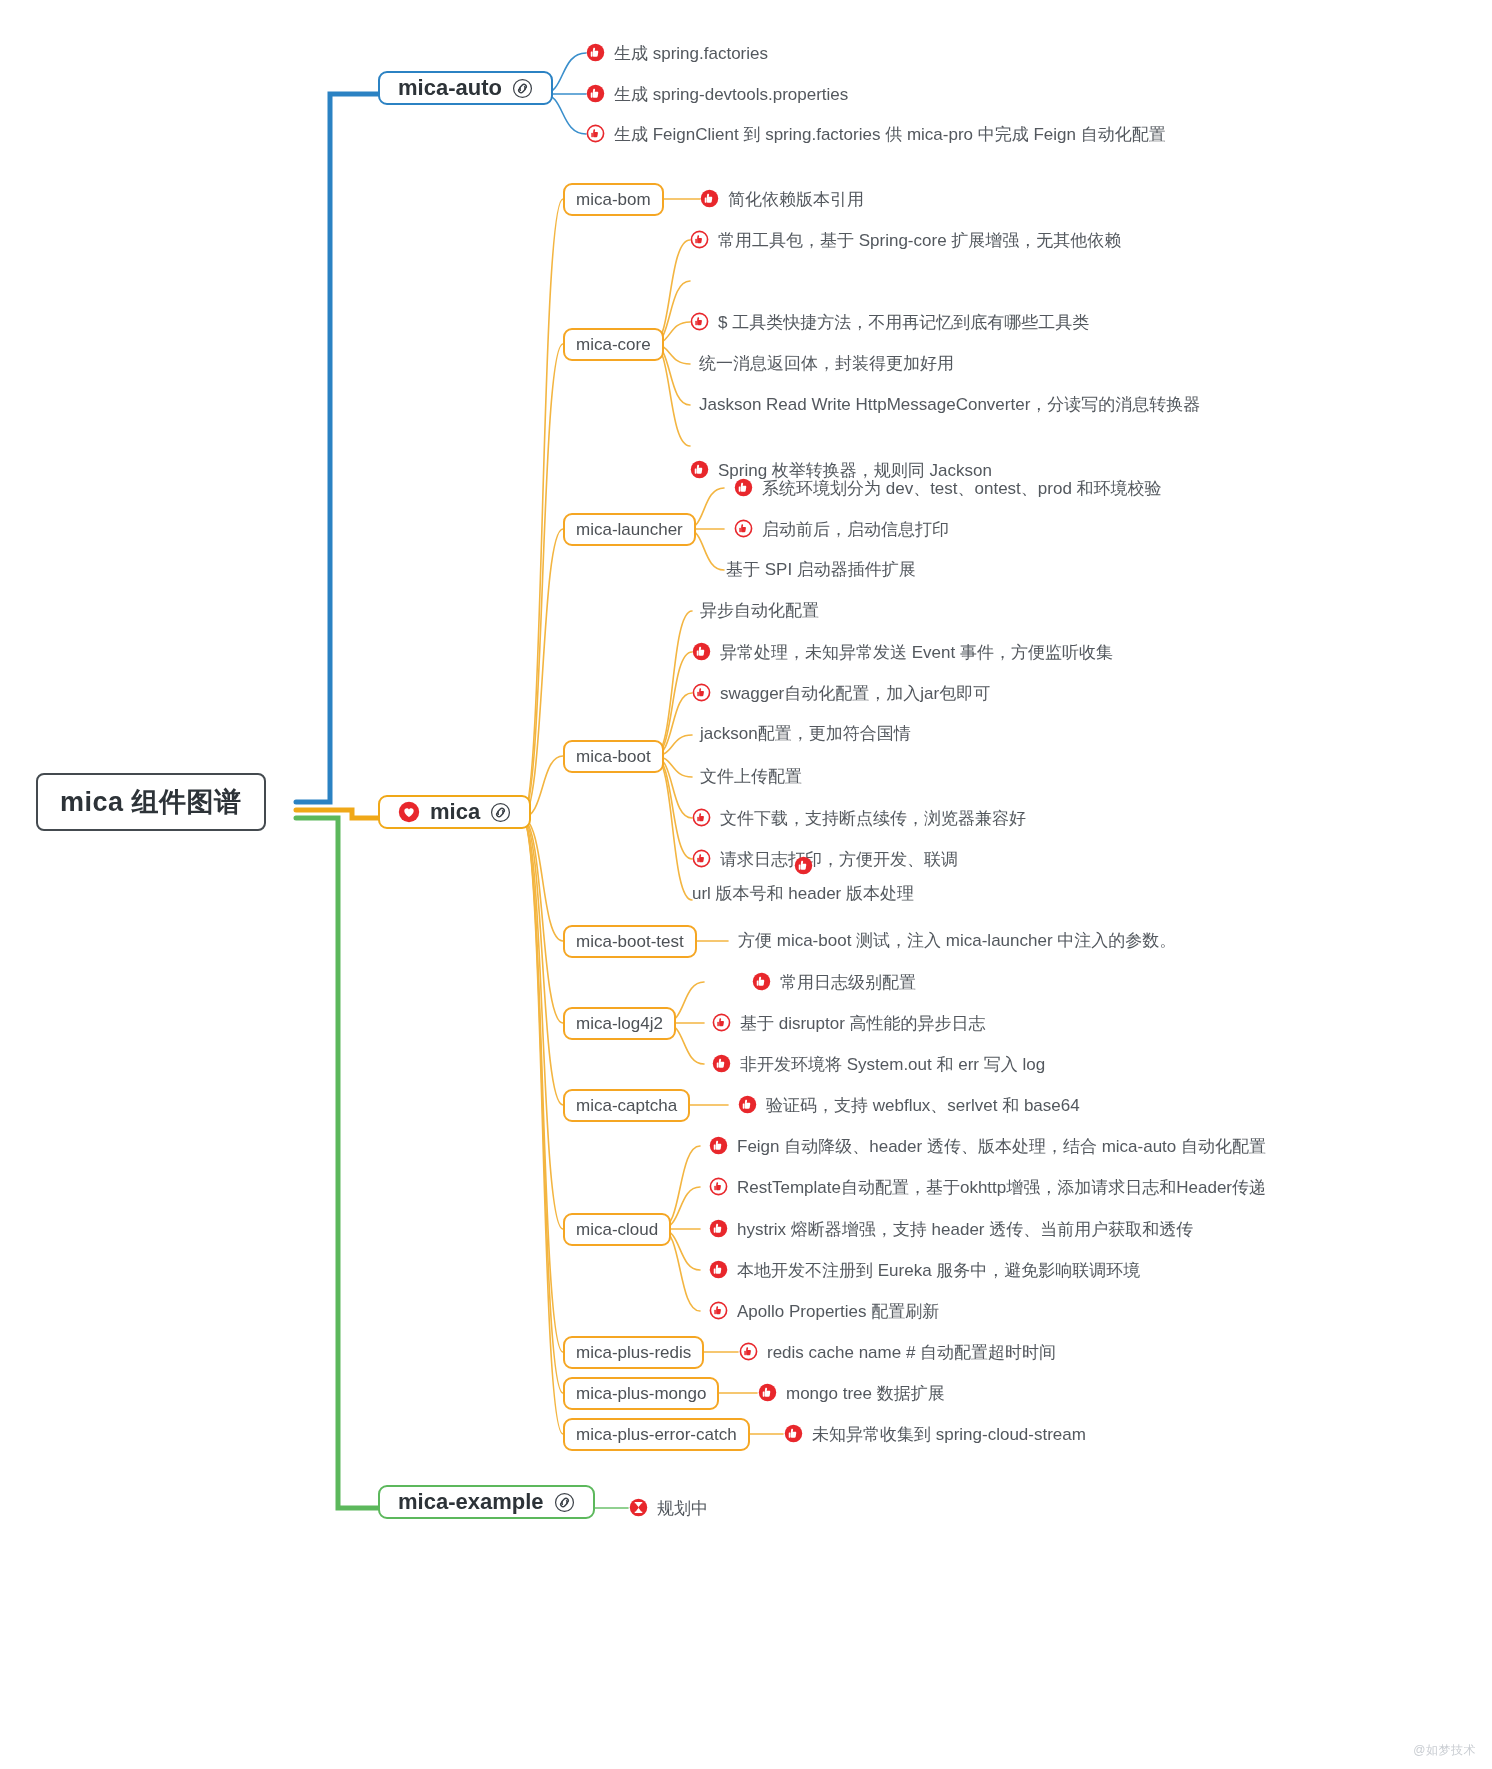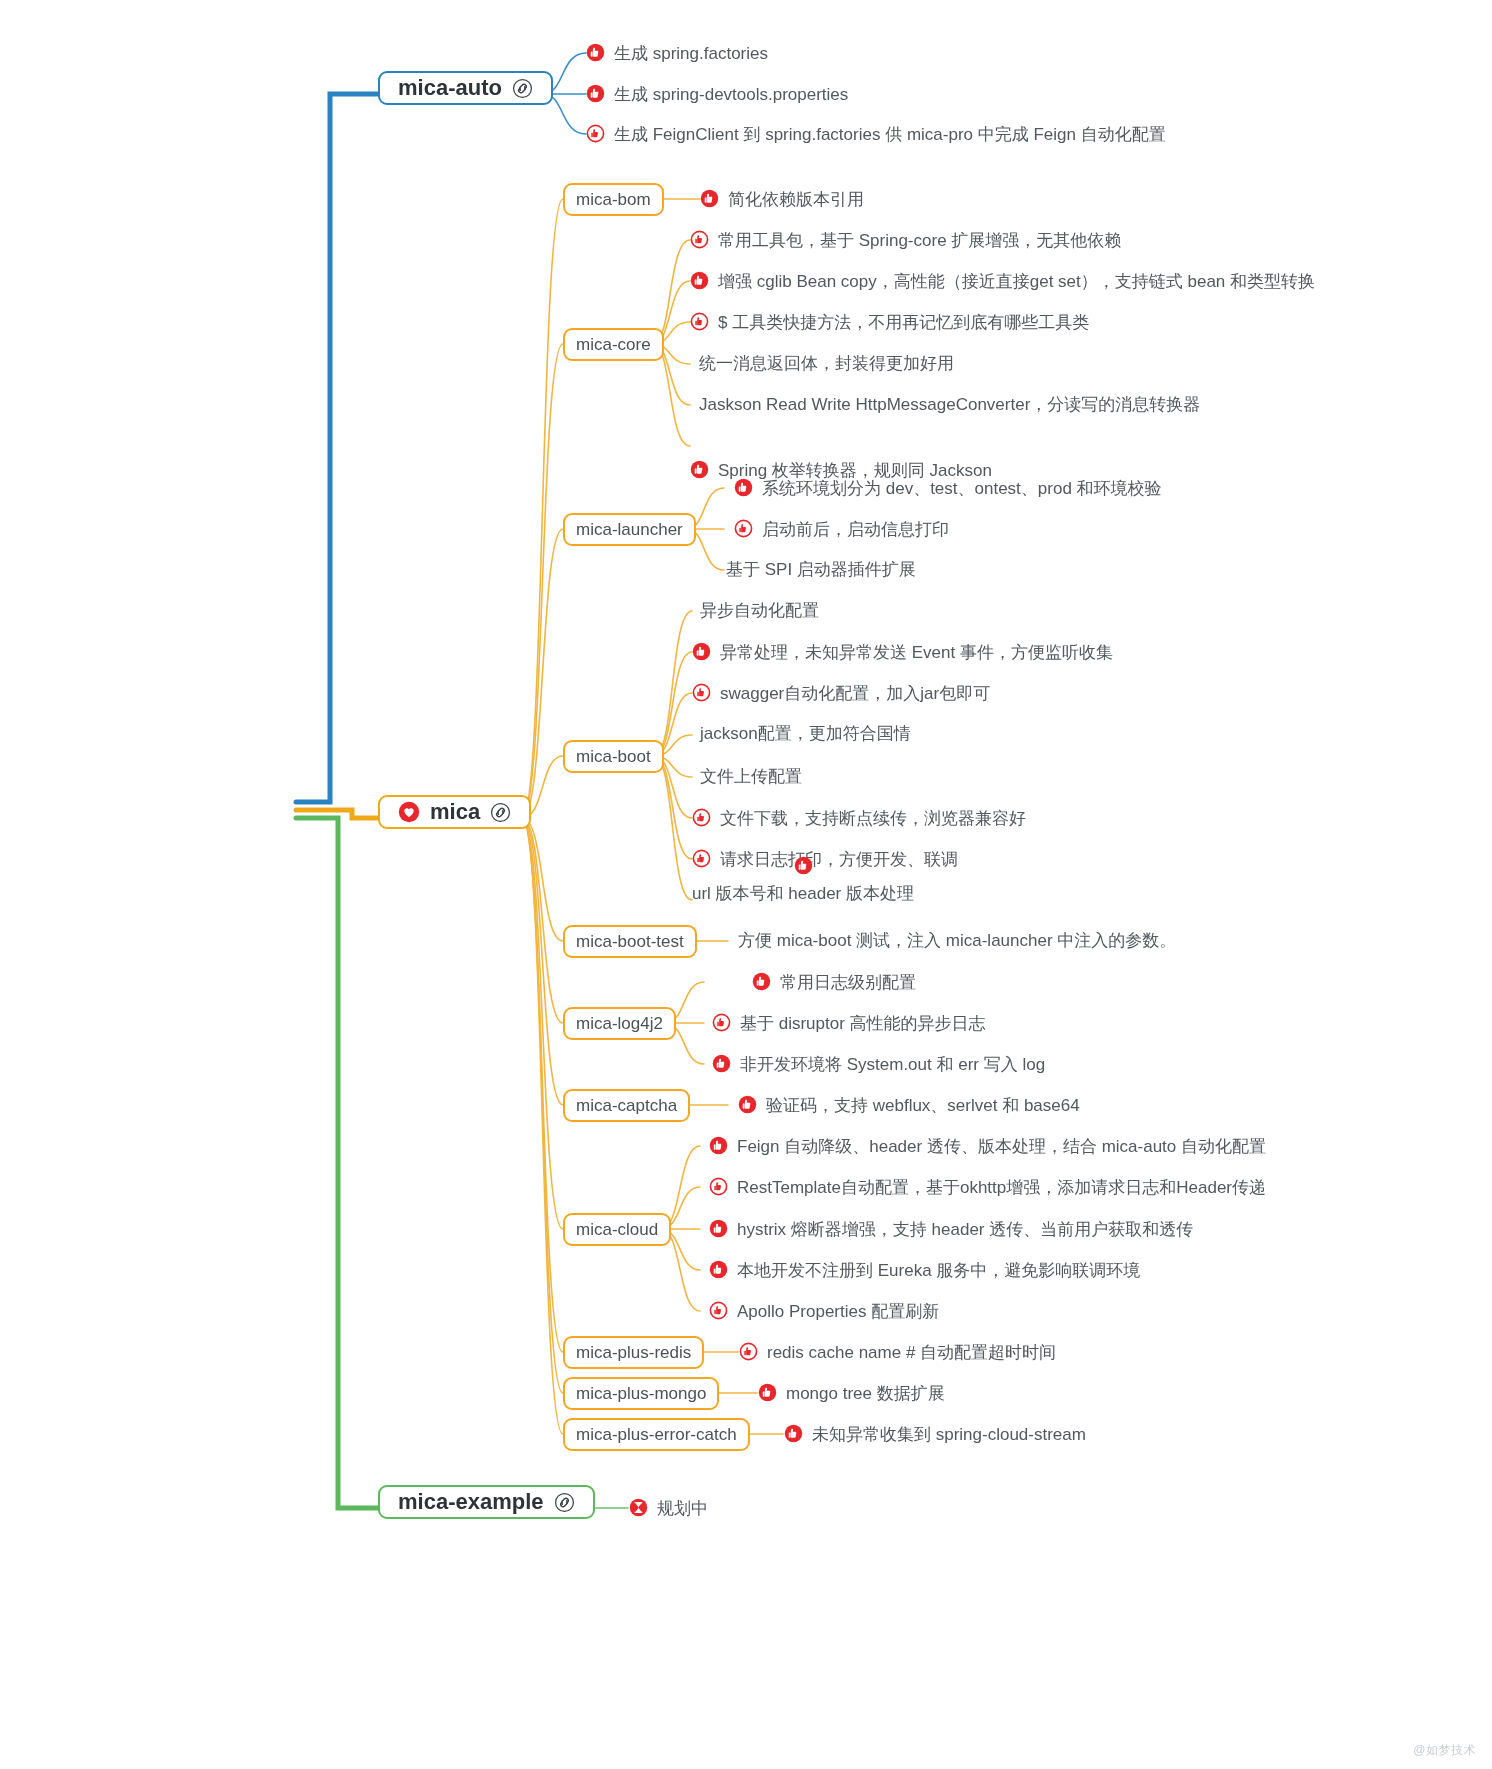--- a/index.html
+++ b/index.html
@@ -118,20 +118,23 @@
       <path d="M661 1229 C 682 1229, 678 1311, 700 1311" stroke="#f3b541" stroke-width="1.6"></path>
 
       <path d="M692 1352 L738 1352" stroke="#f3b541" stroke-width="1.6"></path>
       <path d="M707 1393 L757 1393" stroke="#f3b541" stroke-width="1.6"></path>
       <path d="M737 1434 L783 1434" stroke="#f3b541" stroke-width="1.6"></path>
 
       <path d="M585 1508 L628 1508" stroke="#6cc16c" stroke-width="1.6"></path>
     </g>
   </svg>
 
+  <div class="node root-node" style="left:36px;top:773px;">
+    <span>mica 组件图谱</span>
+  </div>
 
   <div class="node lvl1-node" style="left:378px;top:71px;">
     <span>mica-auto</span>
     <span class="linkico">
       <svg viewBox="0 0 24 24" fill="none" stroke="#3b4148" stroke-width="1.7" stroke-linecap="round">
         <circle cx="12" cy="12" r="10.2" stroke="#3b4148" stroke-width="1.4"></circle>
         <path d="M9.6 13.9 a2.6 2.6 0 0 1 0-3.7 l2.2-2.2 a2.6 2.6 0 0 1 3.7 3.7 l-1 1"></path>
         <path d="M14.4 10.1 a2.6 2.6 0 0 1 0 3.7 l-2.2 2.2 a2.6 2.6 0 0 1-3.7-3.7 l1-1"></path>
       </svg>
     </span>
@@ -205,30 +208,20 @@
   <div class="leaf" style="left:690px;top:230px;">
     <span class="ico">
       <svg viewBox="0 0 20 20">
           <circle cx="10" cy="10" r="8.5" fill="#fff" stroke="#e8272c" stroke-width="1.7"></circle>
           <path d="M8.3 5.6c.8-.2 1.3.4 1.3 1.1 0 .6-.4 1.1-.4 1.7h2.3c.7 0 1.1.5 1.05 1.15l-.53 3.4c-.09.6-.53.95-1.15.95H8.55c-.62 0-1.05-.44-1.05-1.05V9.7c0-1.3.18-3.7.8-4.1z" fill="#e8272c"></path>
           <rect x="5.6" y="9.3" width="1.6" height="4.6" rx=".5" fill="#e8272c"></rect>
         </svg>
     </span>
     <span class="txt">常用工具包，基于 Spring-core 扩展增强，无其他依赖</span>
   </div>
-  <div class="leaf" style="left:690px;top:271px;">
-    <span class="ico">
-      <svg viewBox="0 0 20 20">
-          <circle cx="10" cy="10" r="9.2" fill="#e8272c"></circle>
-          <path d="M8.1 5.1c.9-.2 1.5.4 1.5 1.2 0 .7-.5 1.2-.5 1.9h2.6c.8 0 1.3.6 1.2 1.3l-.6 3.9c-.1.7-.6 1.1-1.3 1.1H8.4c-.7 0-1.2-.5-1.2-1.2V9.5c0-1.5.2-4.2.9-4.4z" fill="#fff"></path>
-          <rect x="5" y="9" width="1.9" height="5.4" rx=".6" fill="#fff"></rect>
-        </svg>
-    </span>
-    <span class="txt">增强 cglib Bean copy，高性能（接近直接get set），支持链式 bean 和类型转换</span>
-  </div>
   <div class="leaf" style="left:690px;top:312px;">
     <span class="ico">
       <svg viewBox="0 0 20 20">
           <circle cx="10" cy="10" r="8.5" fill="#fff" stroke="#e8272c" stroke-width="1.7"></circle>
           <path d="M8.3 5.6c.8-.2 1.3.4 1.3 1.1 0 .6-.4 1.1-.4 1.7h2.3c.7 0 1.1.5 1.05 1.15l-.53 3.4c-.09.6-.53.95-1.15.95H8.55c-.62 0-1.05-.44-1.05-1.05V9.7c0-1.3.18-3.7.8-4.1z" fill="#e8272c"></path>
           <rect x="5.6" y="9.3" width="1.6" height="4.6" rx=".5" fill="#e8272c"></rect>
         </svg>
     </span>
     <span class="txt">$ 工具类快捷方法，不用再记忆到底有哪些工具类</span>
   </div>

